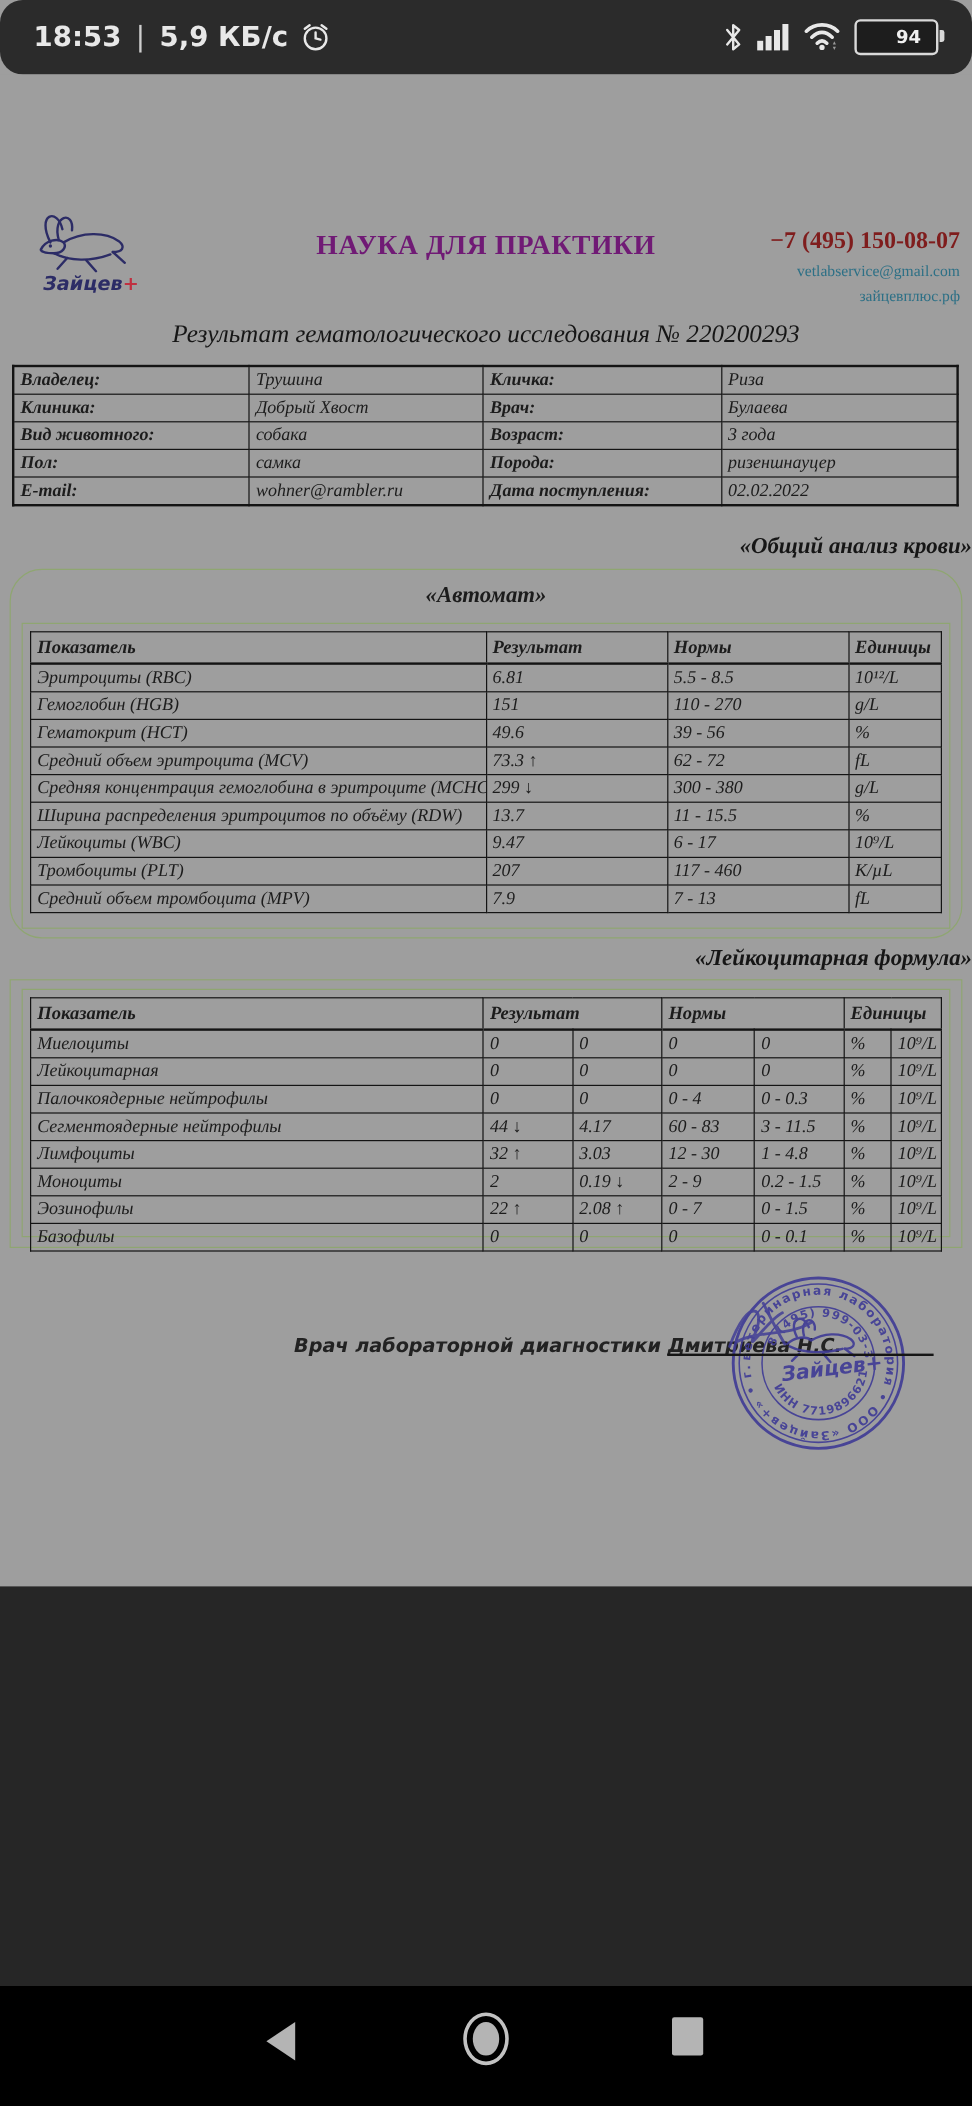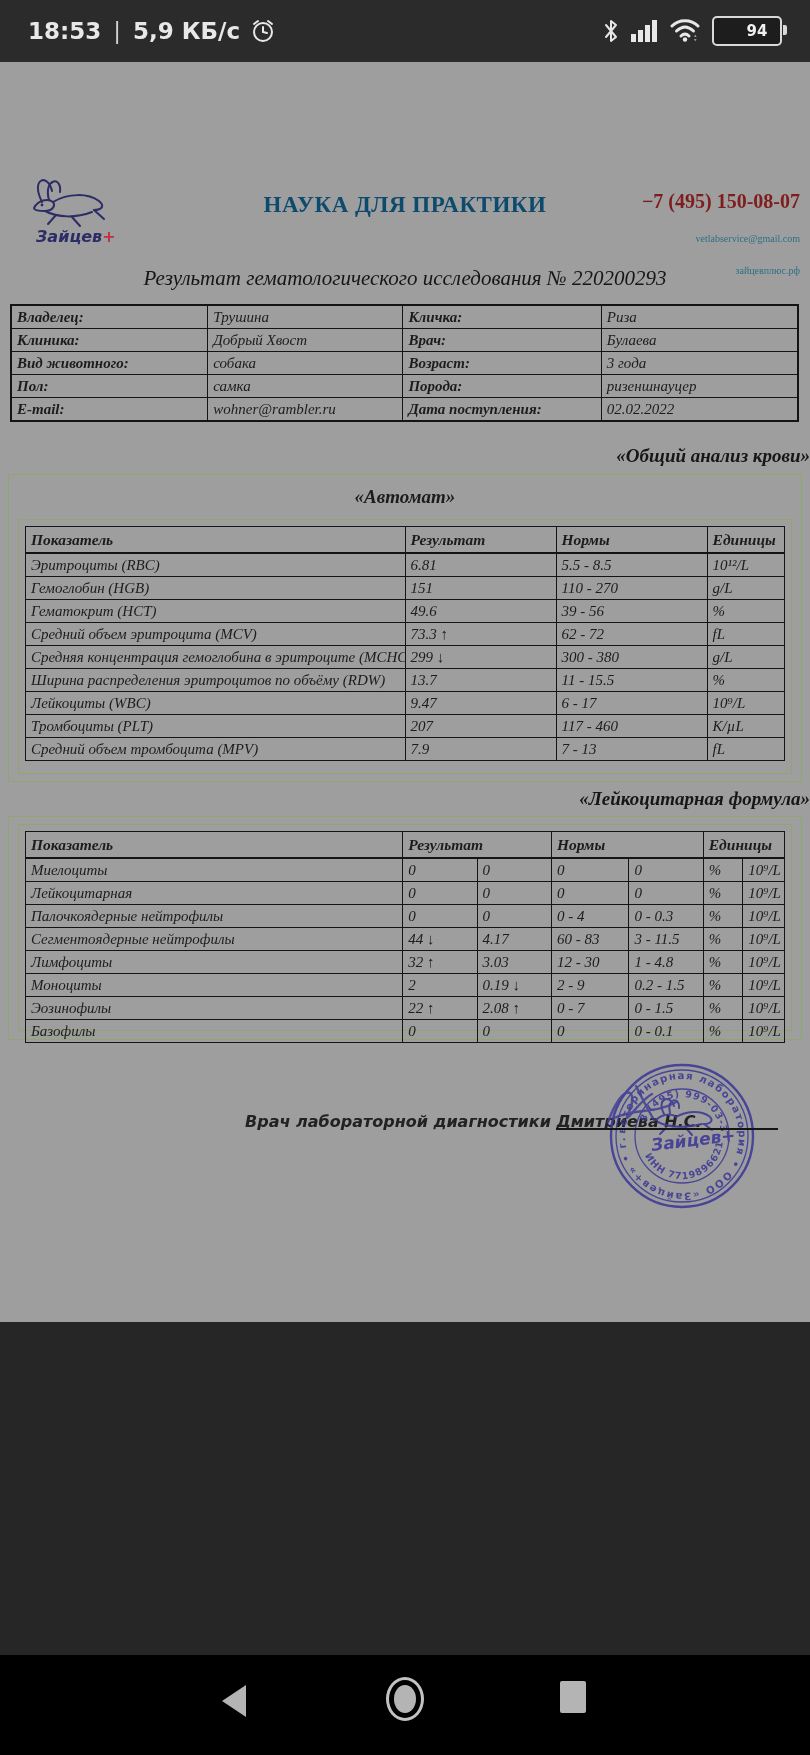--- a/index.html
+++ b/index.html
@@ -1,37 +1,37 @@
 <!DOCTYPE html>
 <html><head>
 <meta charset="utf-8">
 <style>
   html,body{margin:0;padding:0;background:#000;}
   .screen{position:relative;width:810px;height:1755px;background:#9e9e9e;overflow:hidden;
           font-family:"Liberation Serif",serif;}
   
   .status-bar{position:absolute;top:0;left:0;width:810px;height:62px;background:#2b2b2b;
     display:flex;align-items:center;justify-content:space-between;box-sizing:border-box;
-    padding:0 28px;font-family:"DejaVu Sans",sans-serif;color:#e8e8e8;}
+    padding:0 28px;font-family:"DejaVu Sans",sans-serif;color:#e8e8e8;border-radius:19px;}
   .sb-left{display:flex;align-items:center;gap:10px;font-size:23px;font-weight:700;}
   .sb-sep{font-weight:400;color:#cfcfcf;margin:0 2px;}
   .sb-right{display:flex;align-items:center;gap:10px;}
   .battery{position:relative;width:46px;height:26px;border:2.5px solid #d9d9d9;border-radius:5px;
     display:flex;align-items:center;justify-content:center;background:#1d1d1d;padding-left:20px;}
   .battery:after{content:"";position:absolute;right:-7px;top:7px;width:4px;height:10px;
     background:#d9d9d9;border-radius:0 2px 2px 0;}
   .battery span{font-size:15px;font-weight:700;color:#efefef;line-height:1;}
   
   .doc{position:absolute;top:62px;left:0;width:810px;height:1260px;background:#9e9e9e;color:#1c1c1c;}
   .logo{position:absolute;left:12px;top:108px;width:104px;height:80px;}
   .org-title{position:absolute;left:0;top:130px;width:100%;text-align:center;
-    font-size:23px;font-weight:700;color:#0c4a6e;letter-spacing:.5px;}
+    font-size:23px;font-weight:700;color:#701a75;letter-spacing:.5px;}
   .contact{position:absolute;right:10px;top:128px;text-align:right;line-height:1.15;}
   .contact .phone{font-size:20px;font-weight:700;color:#7f1d1d;}
-  .contact .mail,.contact .site{font-size:10px;color:#2d7086;margin-top:20px;}
+  .contact .mail,.contact .site{font-size:13px;color:#2d7086;margin-top:6px;}
   .report-title{position:absolute;left:0;top:204px;width:100%;text-align:center;
     font-style:italic;font-size:21px;color:#161616;}
   
   table{border-collapse:collapse;table-layout:fixed;}
   .info-table{position:absolute;left:10px;top:242px;width:789px;border:2px solid #141414;}
   .info-table td{border:1px solid #141414;height:22px;padding:0 5px;font-size:15px;
     font-style:italic;overflow:hidden;white-space:nowrap;}
   .info-table td.lbl{font-weight:700;}
   
   .sec-head{position:absolute;left:0;width:100%;text-align:right;font-style:italic;
@@ -165,21 +165,21 @@
         <td class="lbl">E-mail:</td>
         <td>wohner@rambler.ru</td>
         <td class="lbl">Дата поступления:</td>
         <td>02.02.2022</td>
       </tr>
     </tbody>
       </table>
 
     <div class="sec-head" style="top:383px">«Общий анализ крови»</div>
 
-    <div class="green-box" style="left:8px;top:412px;width:794px;height:308px;">
+    <div class="green-box" style="left:8px;top:412px;width:794px;height:308px;border-radius:27px;">
       <div class="auto-title">«Автомат»</div>
       <div class="inner-box" style="left:9px;right:9px;top:44px;bottom:7px;padding:6px;">
         <table class="res-table">
           <colgroup>
               <col style="width:50%">
               <col style="width:19.9%">
               <col style="width:19.9%">
               <col style="width:10.2%">
             </colgroup>
           <tbody>

